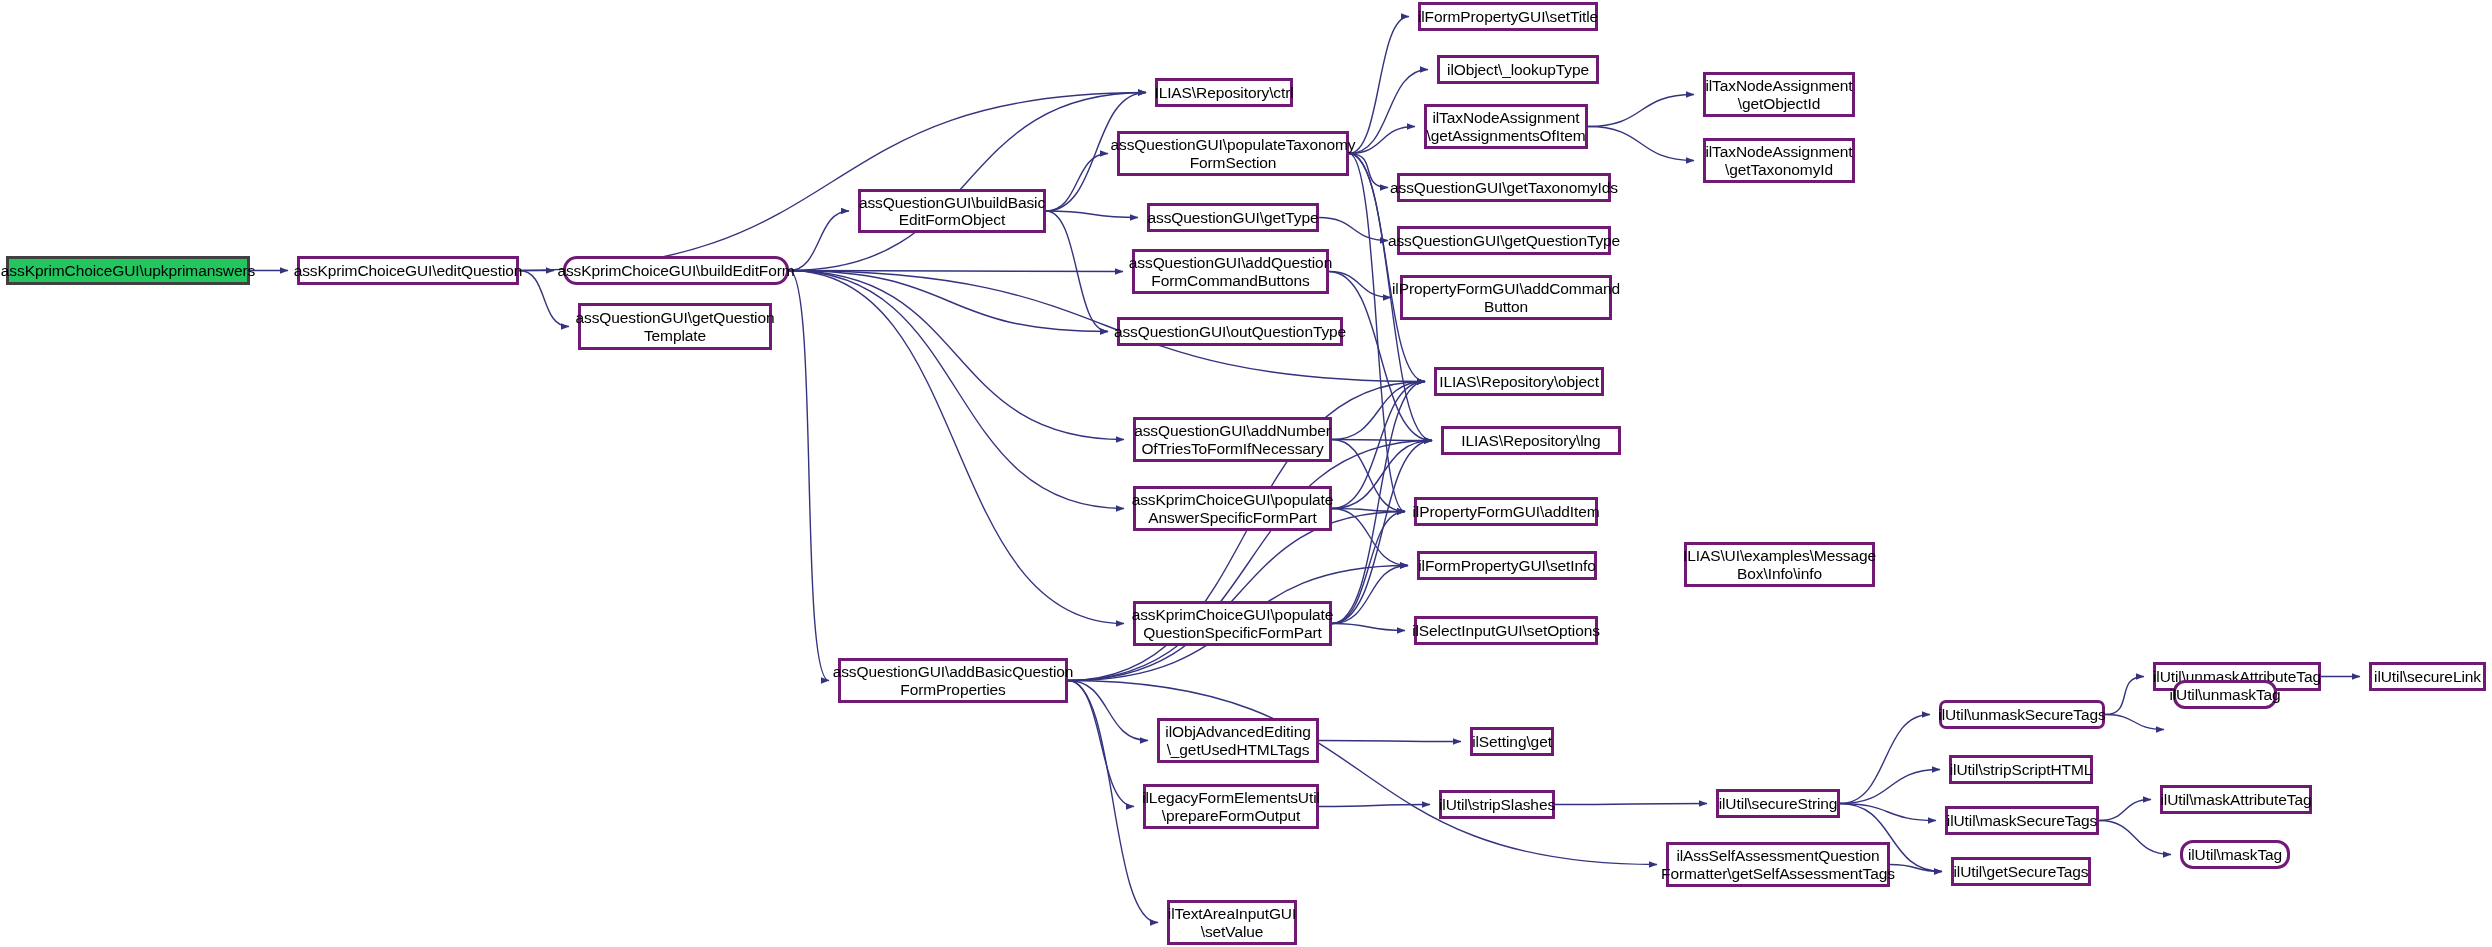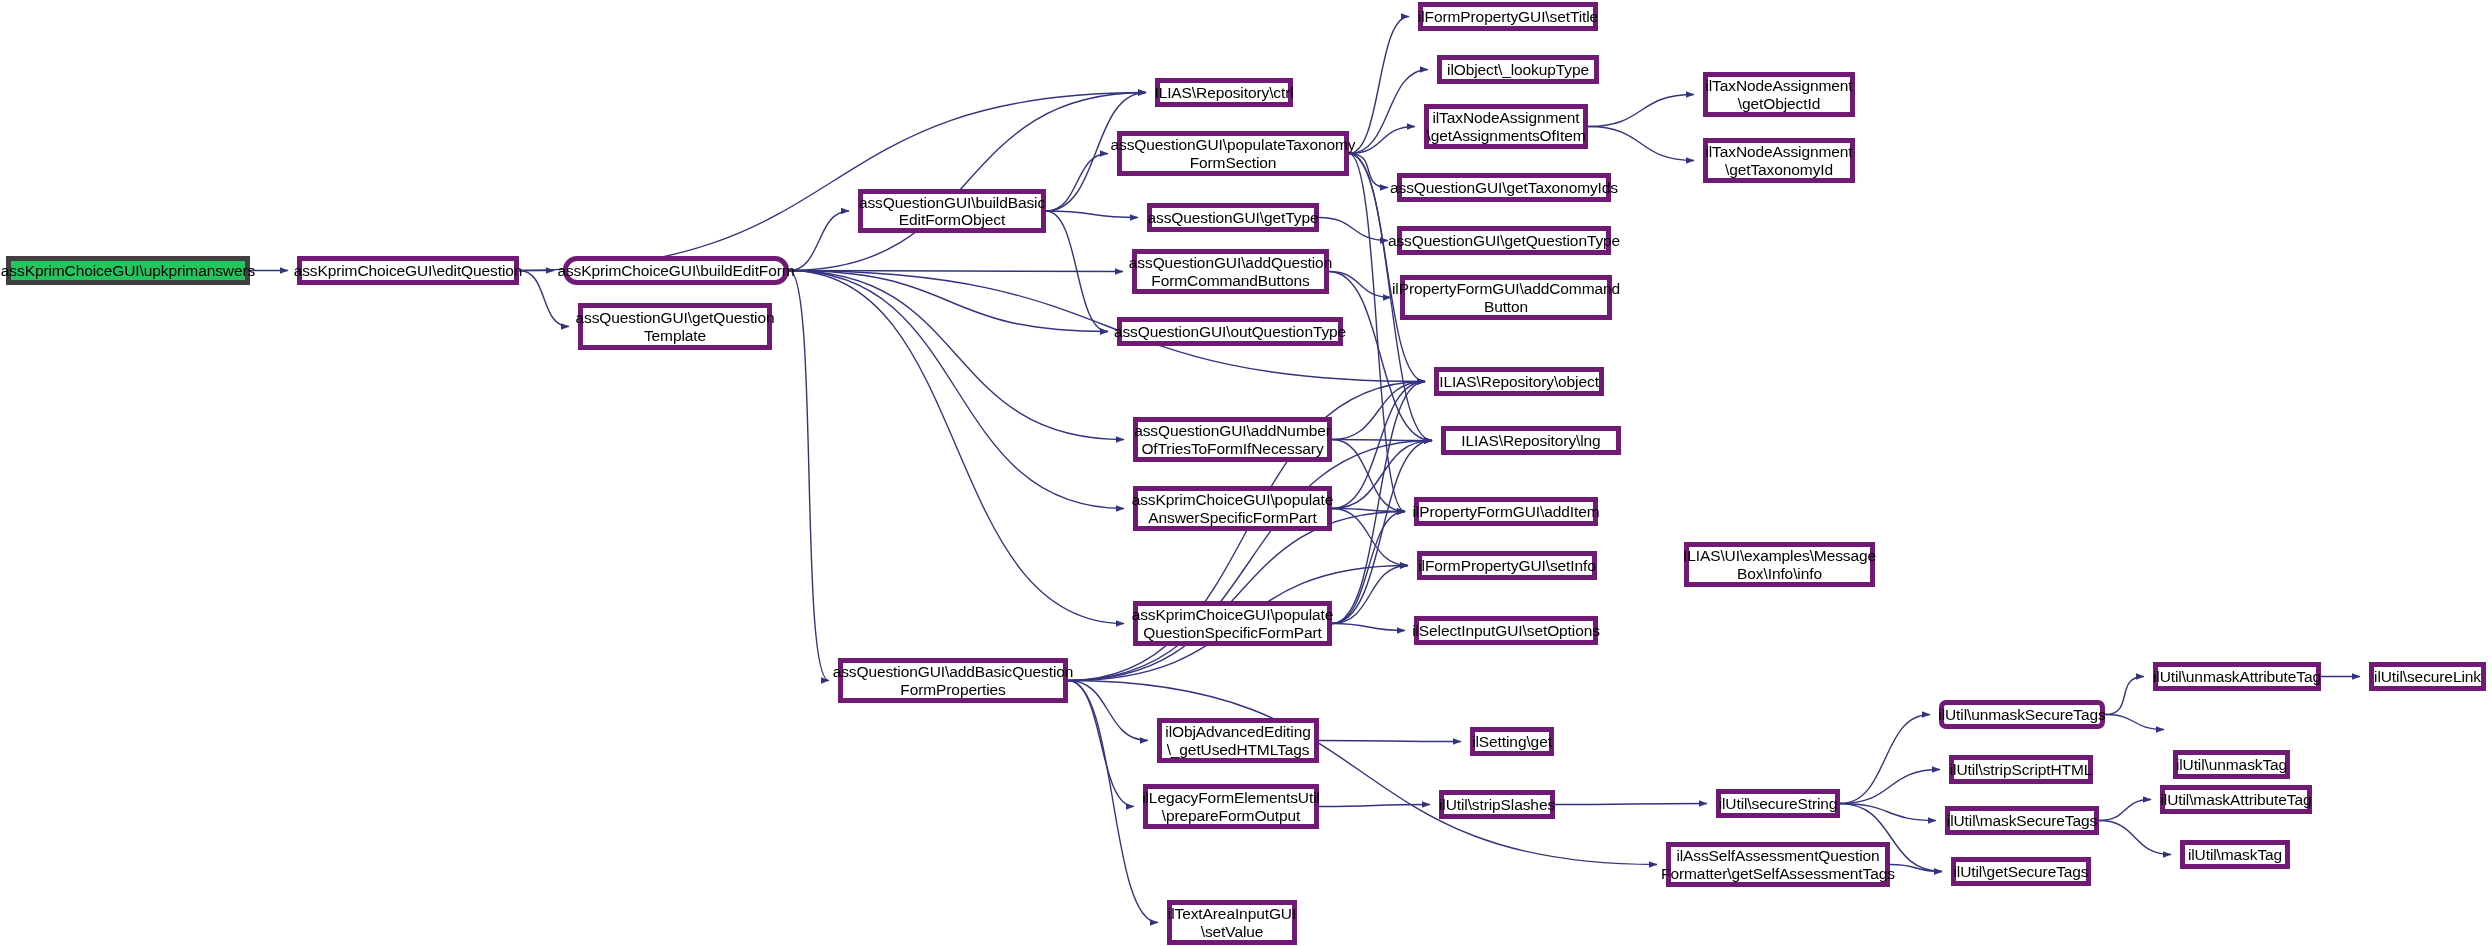--- a/index.html
+++ b/index.html
@@ -1,20 +1,20 @@
 <!DOCTYPE html>
 <html><head>
 <meta charset="utf-8">
 <title>Call Graph</title>
 <style>
   html,body{margin:0;padding:0;background:#ffffff;}
   #canvas{position:relative;width:2492px;height:947px;background:#ffffff;
           font-family:"Liberation Sans", sans-serif;overflow:hidden;}
   svg.edges{position:absolute;left:0;top:0;width:2492px;height:947px;pointer-events:none;}
-  .node{position:absolute;box-sizing:border-box;border:5px solid #701a75;
+  .node{position:absolute;box-sizing:border-box;border:3px solid #701a75;
         background:#ffffff;color:#000000;display:flex;align-items:center;
         justify-content:center;text-align:center;line-height:1.12;
         font-size:15.5px;letter-spacing:-0.1px;padding:1px 4px;
         white-space:pre-line;}
   .node.root{background:#22c55e;border-color:#404040;}
 </style>
 </head>
 <body>
 
 <div id="canvas">
@@ -140,18 +140,18 @@
       <div class="node" style="left: 1716px; top: 789px; width: 124px; height: 29px;">ilUtil\secureString</div>
       <div class="node" style="left: 1666px; top: 842px; width: 224px; height: 45px;">ilAssSelfAssessmentQuestion
 Formatter\getSelfAssessmentTags</div>
       <div class="node" style="left: 1167px; top: 900px; width: 130px; height: 45px;">ilTextAreaInputGUI
 \setValue</div>
       <div class="node" style="left: 1939px; top: 700px; width: 166px; height: 29px; border-radius: 7px;">ilUtil\unmaskSecureTags</div>
       <div class="node" style="left: 1949px; top: 755px; width: 144px; height: 29px;">ilUtil\stripScriptHTML</div>
       <div class="node" style="left: 1945px; top: 806px; width: 154px; height: 29px;">ilUtil\maskSecureTags</div>
       <div class="node" style="left: 1951px; top: 857px; width: 140px; height: 29px;">ilUtil\getSecureTags</div>
       <div class="node" style="left: 2153px; top: 662px; width: 168px; height: 29px;">ilUtil\unmaskAttributeTag</div>
-      <div class="node" style="left: 2173px; top: 750px; width: 117px; height: 29px;">ilUtil\unmaskTag</div>
+      <div class="node" style="left: 2173px; top: 680px; width: 104px; height: 29px; border-radius: 12px;">ilUtil\unmaskTag</div>
       <div class="node" style="left: 2160px; top: 785px; width: 152px; height: 29px;">ilUtil\maskAttributeTag</div>
-      <div class="node" style="left: 2180px; top: 840px; width: 110px; height: 29px;">ilUtil\maskTag</div>
+      <div class="node" style="left: 2180px; top: 840px; width: 110px; height: 29px; border-radius: 13px;">ilUtil\maskTag</div>
       <div class="node" style="left: 2369px; top: 662px; width: 117px; height: 29px;">ilUtil\secureLink</div>
     </div>
 </div>
 
 </body></html>

